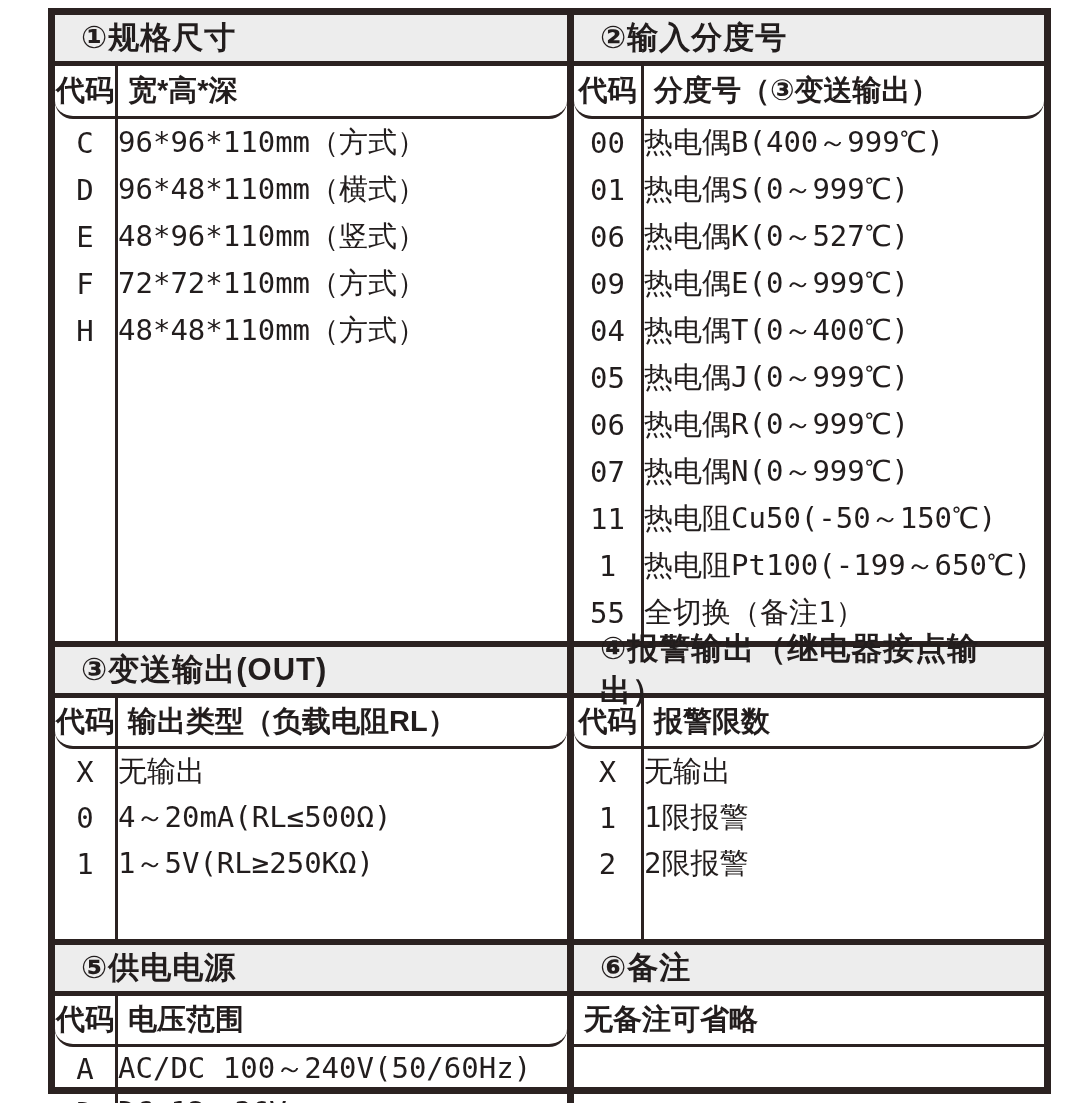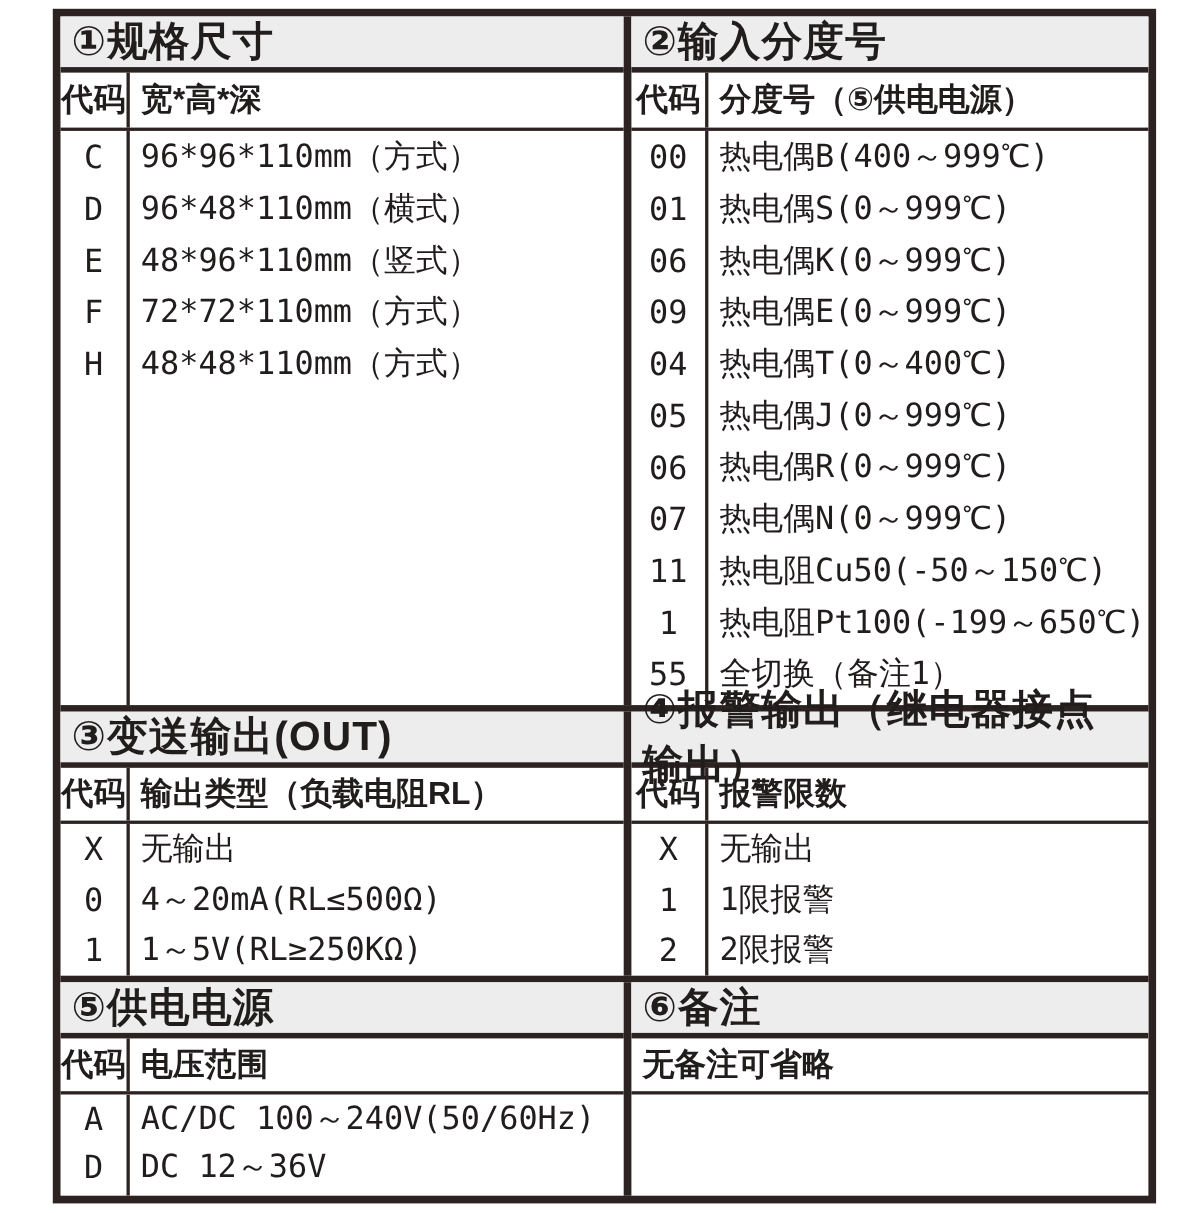--- a/index.html
+++ b/index.html
@@ -14,35 +14,35 @@
     font-family:"Liberation Sans","DejaVu Sans",sans-serif;color:var(--tx);
   }
   .table{
     position:absolute;left:48px;top:8px;width:1003px;height:1086px;
     border:7px solid var(--bc);background:#ffffff;
     display:flex;flex-direction:column;
   }
   .hdiv{height:6px;background:var(--bc);flex:0 0 auto;}
   .section-row{display:flex;flex:0 0 auto;}
   .section-row.top{height:626px;}
-  .section-row.mid{height:240px;}
+  .section-row.mid{height:292px;}
   .section-row.bot{flex:1 1 auto;}
   .half-l{width:512px;flex:0 0 auto;display:flex;flex-direction:column;}
   .vdiv{width:7px;background:var(--bc);flex:0 0 auto;}
   .half-r{flex:1 1 auto;display:flex;flex-direction:column;}
 
   .band{
     height:51px;flex:0 0 auto;background:var(--band);
     border-bottom:5px solid var(--bc);
-    display:flex;align-items:center;padding:0 10px;
-    font-weight:bold;font-size:37px;letter-spacing:1px;
+    display:flex;align-items:center;padding:0 26px;
+    font-weight:bold;font-size:31px;letter-spacing:1px;
   }
   .colhead{
     height:53px;flex:0 0 auto;display:flex;border-bottom:3px solid var(--bc);
-    font-weight:bold;font-size:29px;
+    font-weight:bold;font-size:29px;border-radius:18px;
   }
   .mid .colhead,.bot .colhead{height:51px;}
   .colhead .code{
     flex:0 0 auto;display:flex;align-items:center;justify-content:center;
     border-right:3px solid var(--bc);
   }
   .colhead .label{flex:1 1 auto;display:flex;align-items:center;padding-left:10px;}
   .w-l{width:63px;}   
   .w-r{width:70px;}   
 
@@ -53,21 +53,21 @@
   }
   .body .vals{flex:1 1 auto;display:flex;flex-direction:column;}
   .cell{
     height:47px;flex:0 0 auto;display:flex;align-items:center;
     font-size:29px;
     font-family:"DejaVu Sans Mono","Liberation Mono",monospace;
   }
   .mid .cell{height:46px;}
   .bot .cell{height:44px;}
   .codes .cell{justify-content:center;}
-  .vals .cell{padding-left:10px;white-space:nowrap;}
+  .vals .cell{white-space:nowrap;}
 
   .note-row{
     height:51px;flex:0 0 auto;display:flex;align-items:center;
     border-bottom:3px solid var(--bc);padding-left:10px;
     font-size:29px;font-weight:bold;
     font-family:"DejaVu Sans Mono","Liberation Mono",monospace;
   }
   .fill{flex:1 1 auto;}
 </style>
 </head>
@@ -97,40 +97,40 @@
           <div class="cell">72*72*110mm（方式）</div>
           <div class="cell">48*48*110mm（方式）</div>
         </div>
       </div>
     </div>
     <div class="vdiv"></div>
     <div class="half-r">
       <div class="band">②输入分度号</div>
       <div class="colhead">
         <div class="code w-r">代码</div>
-        <div class="label">分度号（⑤供电电源）</div>
+        <div class="label">分度号（③变送输出）</div>
       </div>
       <div class="body">
         <div class="codes w-r">
           <div class="cell">00</div>
           <div class="cell">01</div>
           <div class="cell">06</div>
           <div class="cell">09</div>
           <div class="cell">04</div>
           <div class="cell">05</div>
           <div class="cell">06</div>
           <div class="cell">07</div>
           <div class="cell">11</div>
           <div class="cell">1</div>
           <div class="cell">55</div>
         </div>
         <div class="vals">
           <div class="cell">热电偶B(400～999℃)</div>
           <div class="cell">热电偶S(0～999℃)</div>
-          <div class="cell">热电偶K(0～999℃)</div>
+          <div class="cell">热电偶K(0～527℃)</div>
           <div class="cell">热电偶E(0～999℃)</div>
           <div class="cell">热电偶T(0～400℃)</div>
           <div class="cell">热电偶J(0～999℃)</div>
           <div class="cell">热电偶R(0～999℃)</div>
           <div class="cell">热电偶N(0～999℃)</div>
           <div class="cell">热电阻Cu50(-50～150℃)</div>
           <div class="cell">热电阻Pt100(-199～650℃)</div>
           <div class="cell">全切换（备注1）</div>
         </div>
       </div>

